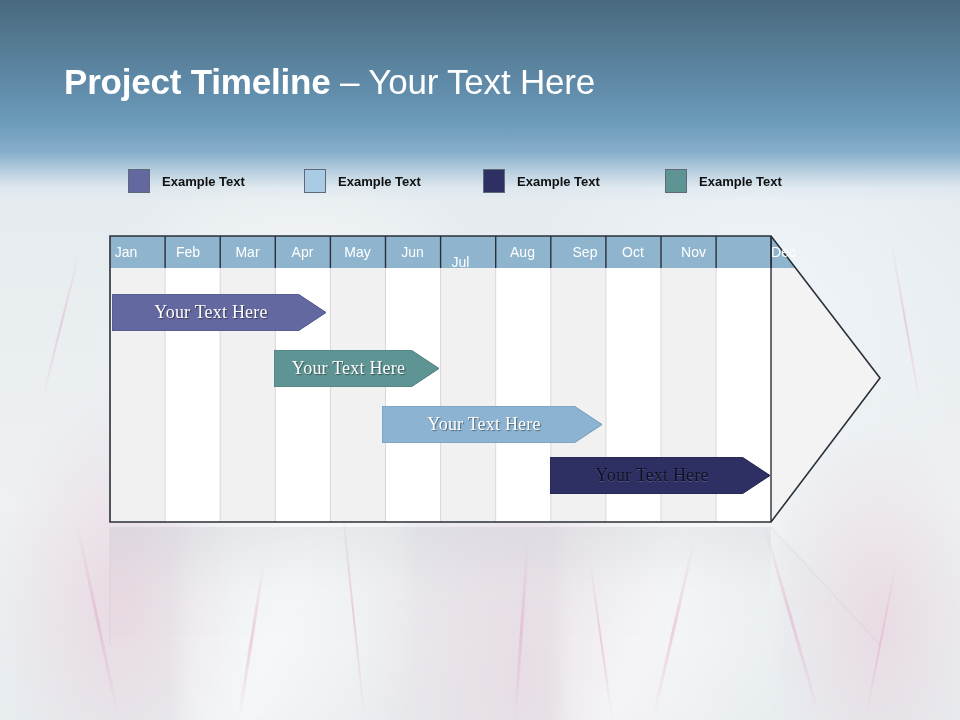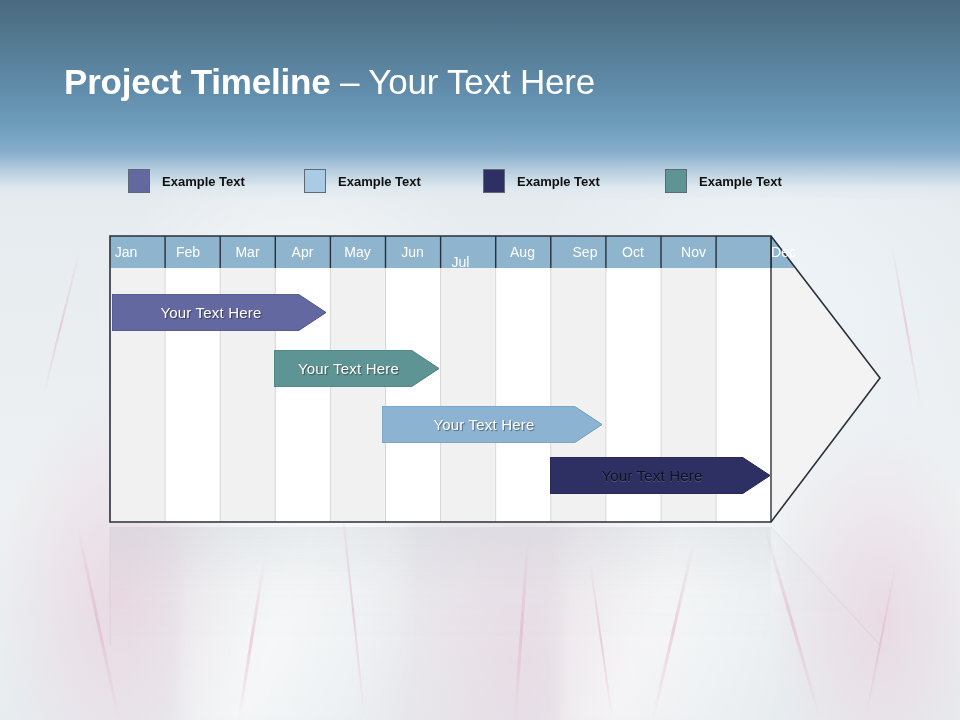--- a/index.html
+++ b/index.html
@@ -117,24 +117,25 @@
   .bar {
     position: absolute;
     display: flex;
     align-items: center;
     justify-content: center;
   }
   .bar svg { position: absolute; left: 0; top: 0; }
   .bar-text {
     position: relative;
     z-index: 2;
-    font-size: 15px;
+    font-size: 18px;
     letter-spacing: 0.2px;
     white-space: nowrap;
     padding-right: 16px;
+    font-family: Liberation Serif, serif;
   }
   .bar-text.on-dark { color: #ffffff; text-shadow: 1px 1px 1px rgba(0,0,0,0.45); }
   .bar-text.on-navy { color: #0f1020; text-shadow: 0 1px 0 rgba(255,255,255,0.18); }
 
   .month-label {
     position: absolute;
     font-size: 14px;
     color: #ffffff;
     text-align: center;
     line-height: 32px;

